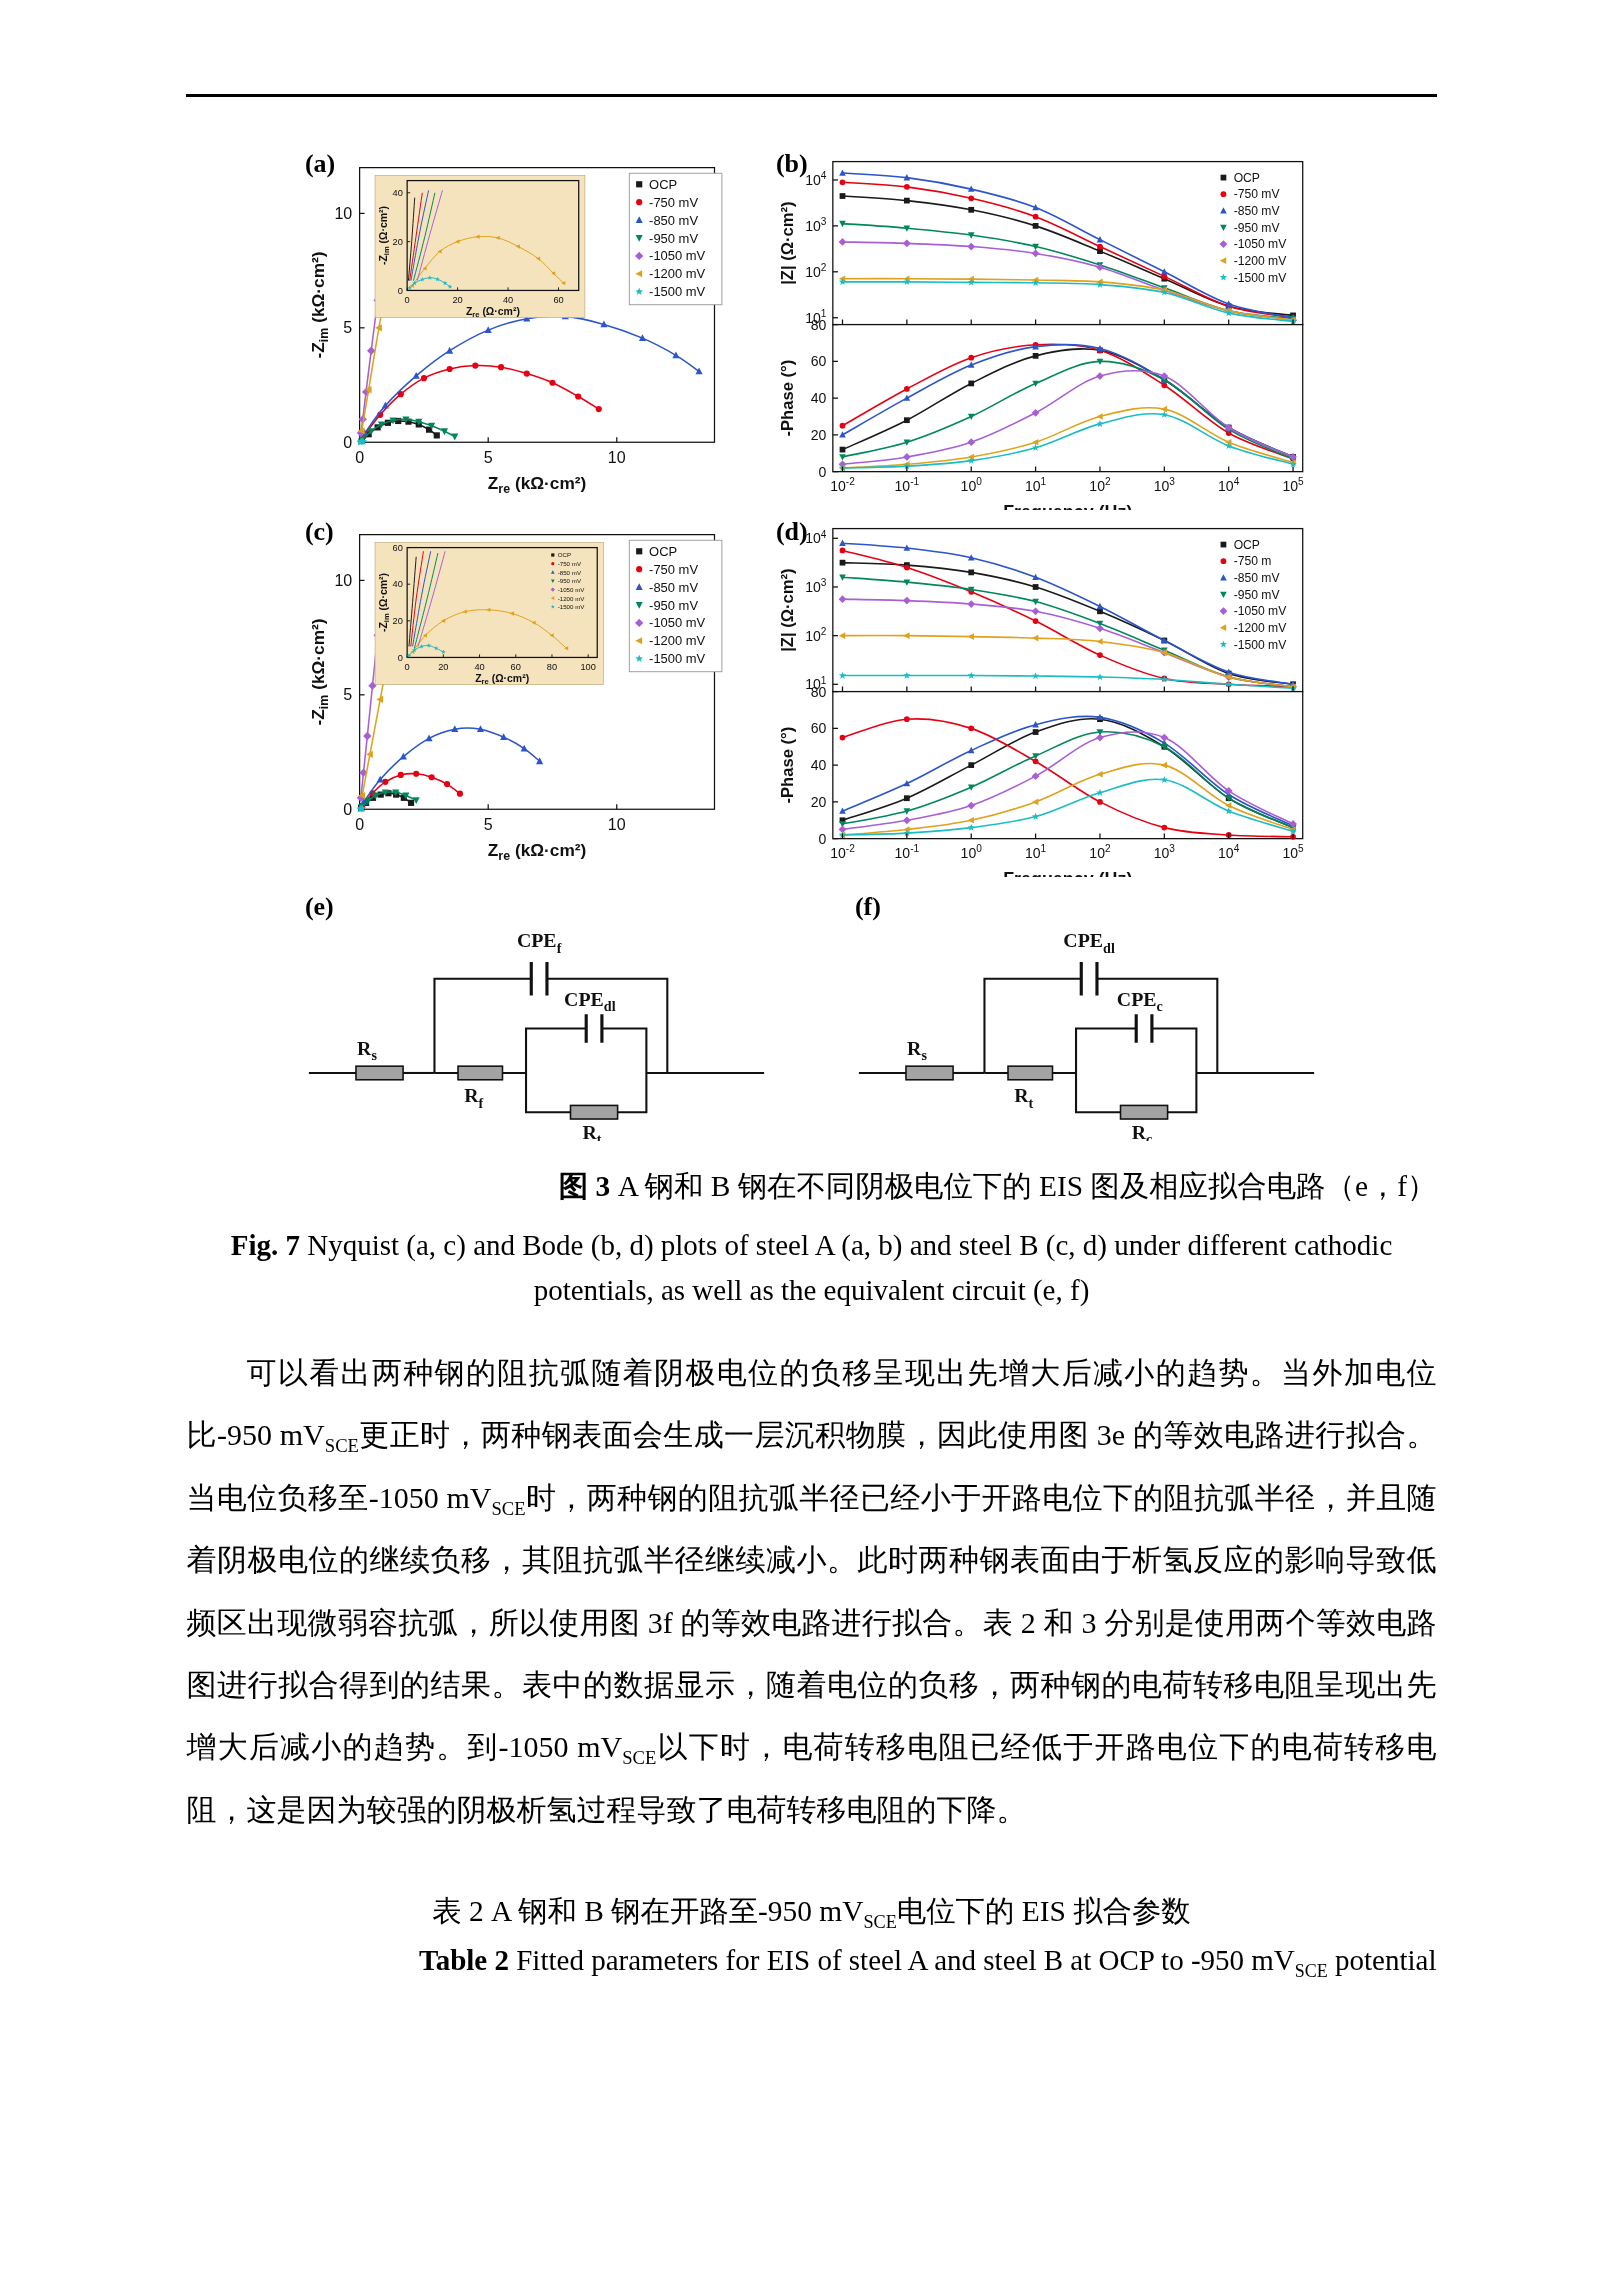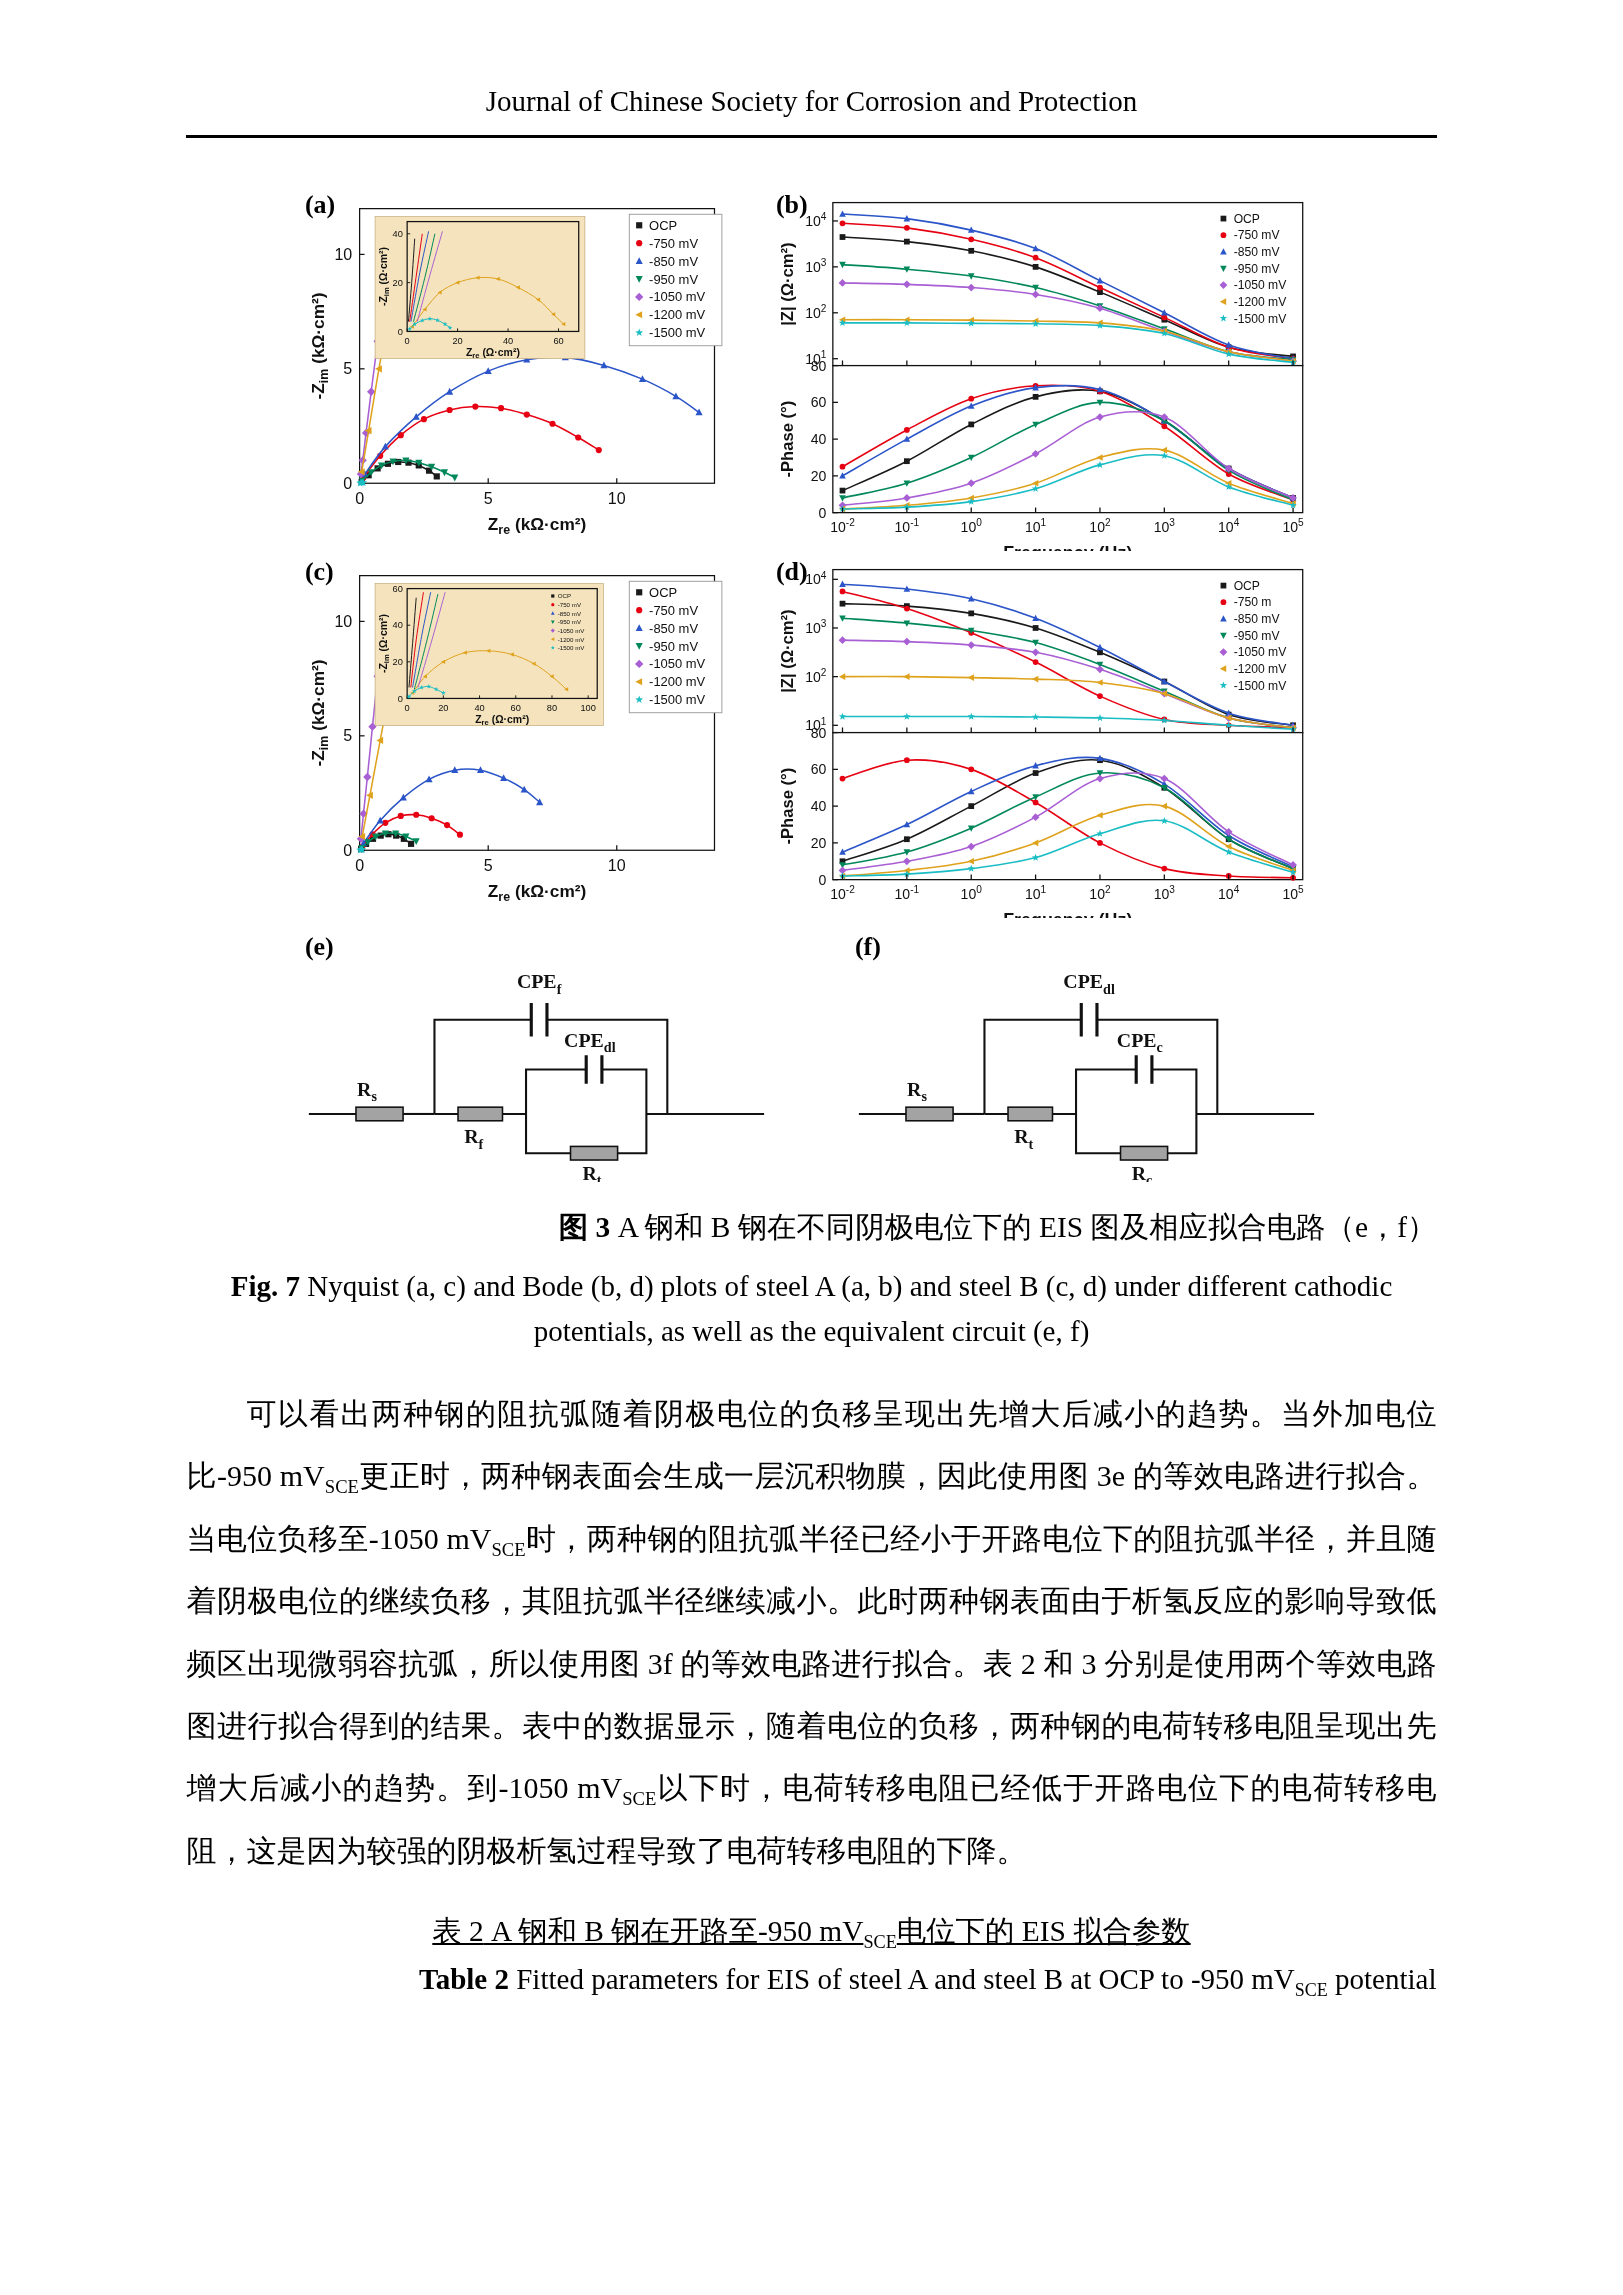--- a/index.html
+++ b/index.html
@@ -14,29 +14,28 @@
   .plabel{position:absolute;left:3.9px;top:-2.6px;font-weight:bold;font-size:26px;z-index:3;}
   .nyq-svg{width:432px;height:346px;display:block;}
   .bode-svg{width:550px;height:358px;display:block;}
   .circ-wrap{position:relative;width:471px;}
   .circ-svg{width:471px;height:225px;display:block;margin-top:22px;}
   .crow{display:flex;gap:79px;justify-content:center;margin-top:17px;}
   .cap{width:1250px;margin:26px auto 16px;text-align:right;font-size:29.4px;}
   .cap .pref{font-weight:bold;}
   .cap-en{width:1178px;margin:9.2px auto 0;text-align:center;font-size:29px;line-height:1.55;}
   .body-text{width:1250px;margin:29px auto 0;font-size:30px;line-height:2.08;text-align:justify;text-indent:2em;}
-  .tcap{width:1250px;margin:30px auto 0;text-align:center;font-size:29.4px;text-decoration:underline;}
+  .tcap{width:1250px;margin:51px auto 0;text-align:center;font-size:29.4px;}
   .tcap-en{width:1250px;margin:10.5px auto 0;text-align:right;font-size:29px;}
   sub{font-size:62%;}
 </style>
 </head>
 <body>
 
 <div class="header">
-  <div class="subtitle-en">Journal of Chinese Society for Corrosion and Protection</div>
   <div class="rule"></div>
 </div>
 
 <div class="figure">
   <div class="frow">
     <div class="panel">
       <span class="plabel">(a)</span>
       <svg class="nyq-svg" viewBox="0 0 700 560">
           <rect x="95" y="25" width="575" height="445" fill="#fff"></rect>
           <rect x="95" y="25" width="575" height="445" fill="none" stroke="#111" stroke-width="2"></rect>

